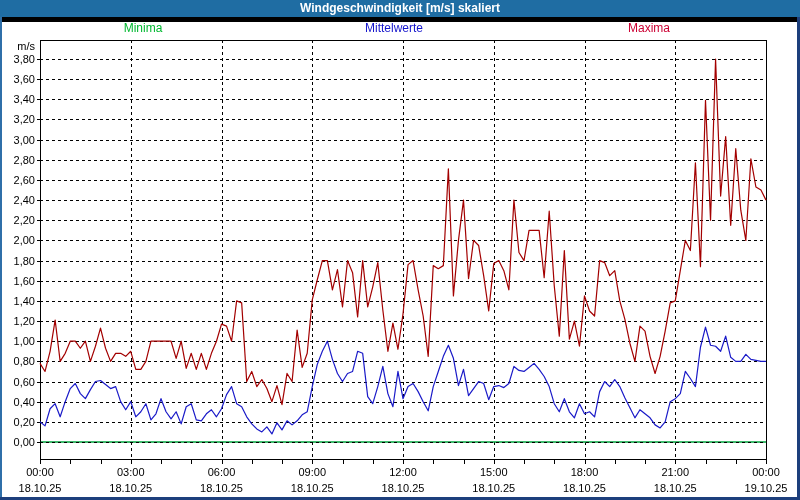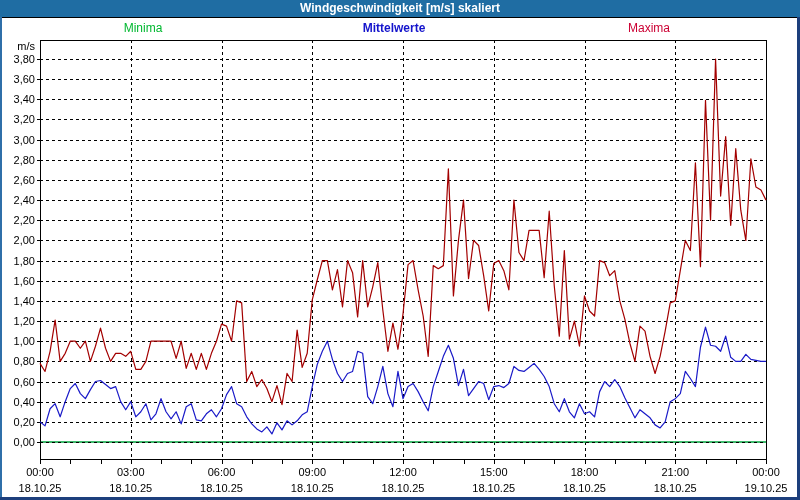--- a/index.html
+++ b/index.html
@@ -2,31 +2,31 @@
 <html><head>
 <meta charset="utf-8">
 <style>
   html,body{margin:0;padding:0;background:#e8e8e8;}
   #window{
     position:relative;width:800px;height:500px;background:#ffffff;
     font-family:"Liberation Sans","DejaVu Sans",sans-serif;overflow:hidden;
   }
   #titlebar{
     position:absolute;left:0;top:0;width:800px;height:17px;
-    background:#1f6da3;border-bottom:1px solid #000000;
+    background:#1f6da3;border-bottom:5px solid #000000;
     color:#ffffff;font-size:12px;font-weight:bold;line-height:17px;text-align:center;
   }
   .border-strip{position:absolute;}
   #border-left{left:0;top:17px;width:2px;height:483px;background:#2f6fa9;}
   #border-right{left:797px;top:17px;width:3px;height:483px;background:#1d3f7c;}
   #border-bottom{left:0;top:497px;width:800px;height:3px;background:#1d3f7c;}
   #legend{position:absolute;left:0;top:21px;width:800px;height:14px;font-size:12px;padding-left:21px;}
   .legend-item{position:absolute;transform:translateX(-50%);white-space:nowrap;}
   #legend-minima{left:143px;}
-  #legend-mittelwerte{left:394px;font-weight:bold;}
+  #legend-mittelwerte{left:394px;}
   #legend-maxima{left:649px;}
   #chart{position:absolute;left:0;top:0;width:800px;height:500px;}
   svg text{font-family:"Liberation Sans","DejaVu Sans",sans-serif;}
 </style>
 </head>
 <body>
 
 <div id="window">
   <div id="titlebar">
     <span>Windgeschwindigkeit [m/s] skaliert</span>

